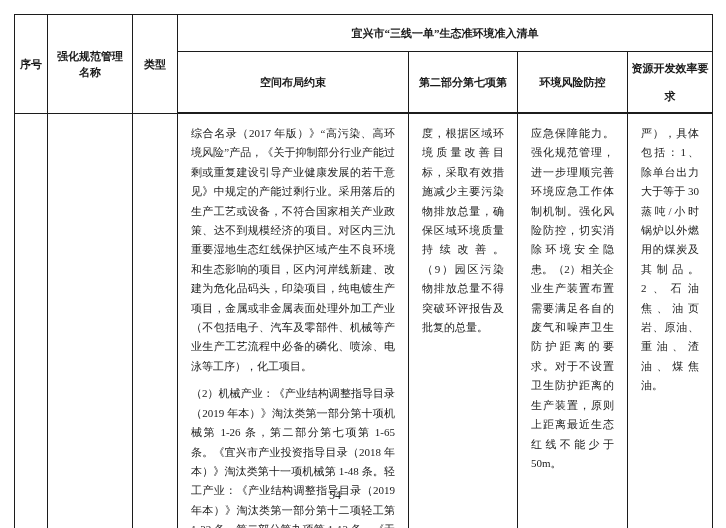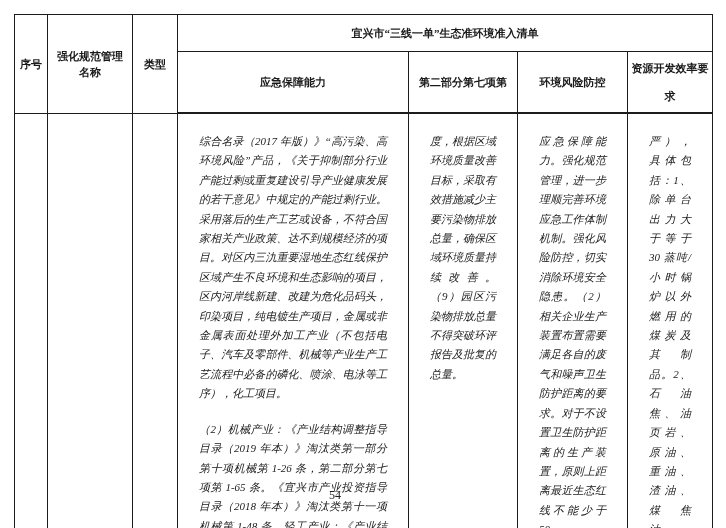--- a/index.html
+++ b/index.html
@@ -51,23 +51,22 @@
   tr.body-row td {
     height: 389px;
     vertical-align: top;
     font-size: 11px;
     line-height: 19.4px;
     text-align: justify;
     text-justify: inter-ideograph;
     padding: 2px 5px 2px 5px;
   }
   td.cell-spatial p, td.cell-text p {
-    margin: 16px;
+    margin: 8px;
     text-align: justify;
-    font-style: italic;
   }
   .page-number {
     position: absolute;
     left: 0;
     top: 488px;
     width: 670px;
     text-align: center;
     font-size: 12px;
     color: #222;
   }
@@ -97,21 +96,21 @@
       </th>
       <th class="hdr" rowspan="2">
         <span>类型</span>
       </th>
       <th class="hdr" colspan="4">
         <span>宜兴市“三线一单”生态准环境准入清单</span>
       </th>
     </tr>
     <tr class="subhdr-row">
       <th class="hdr">
-        <span>应急保障能力</span>
+        <span>空间布局约束</span>
       </th>
       <th class="hdr">
         <span>第二部分第七项第</span>
       </th>
       <th class="hdr">
         <span>环境风险防控</span>
       </th>
       <th class="hdr resource-hdr">
         <div>资源开发效率要</div>
         <div>求</div>

